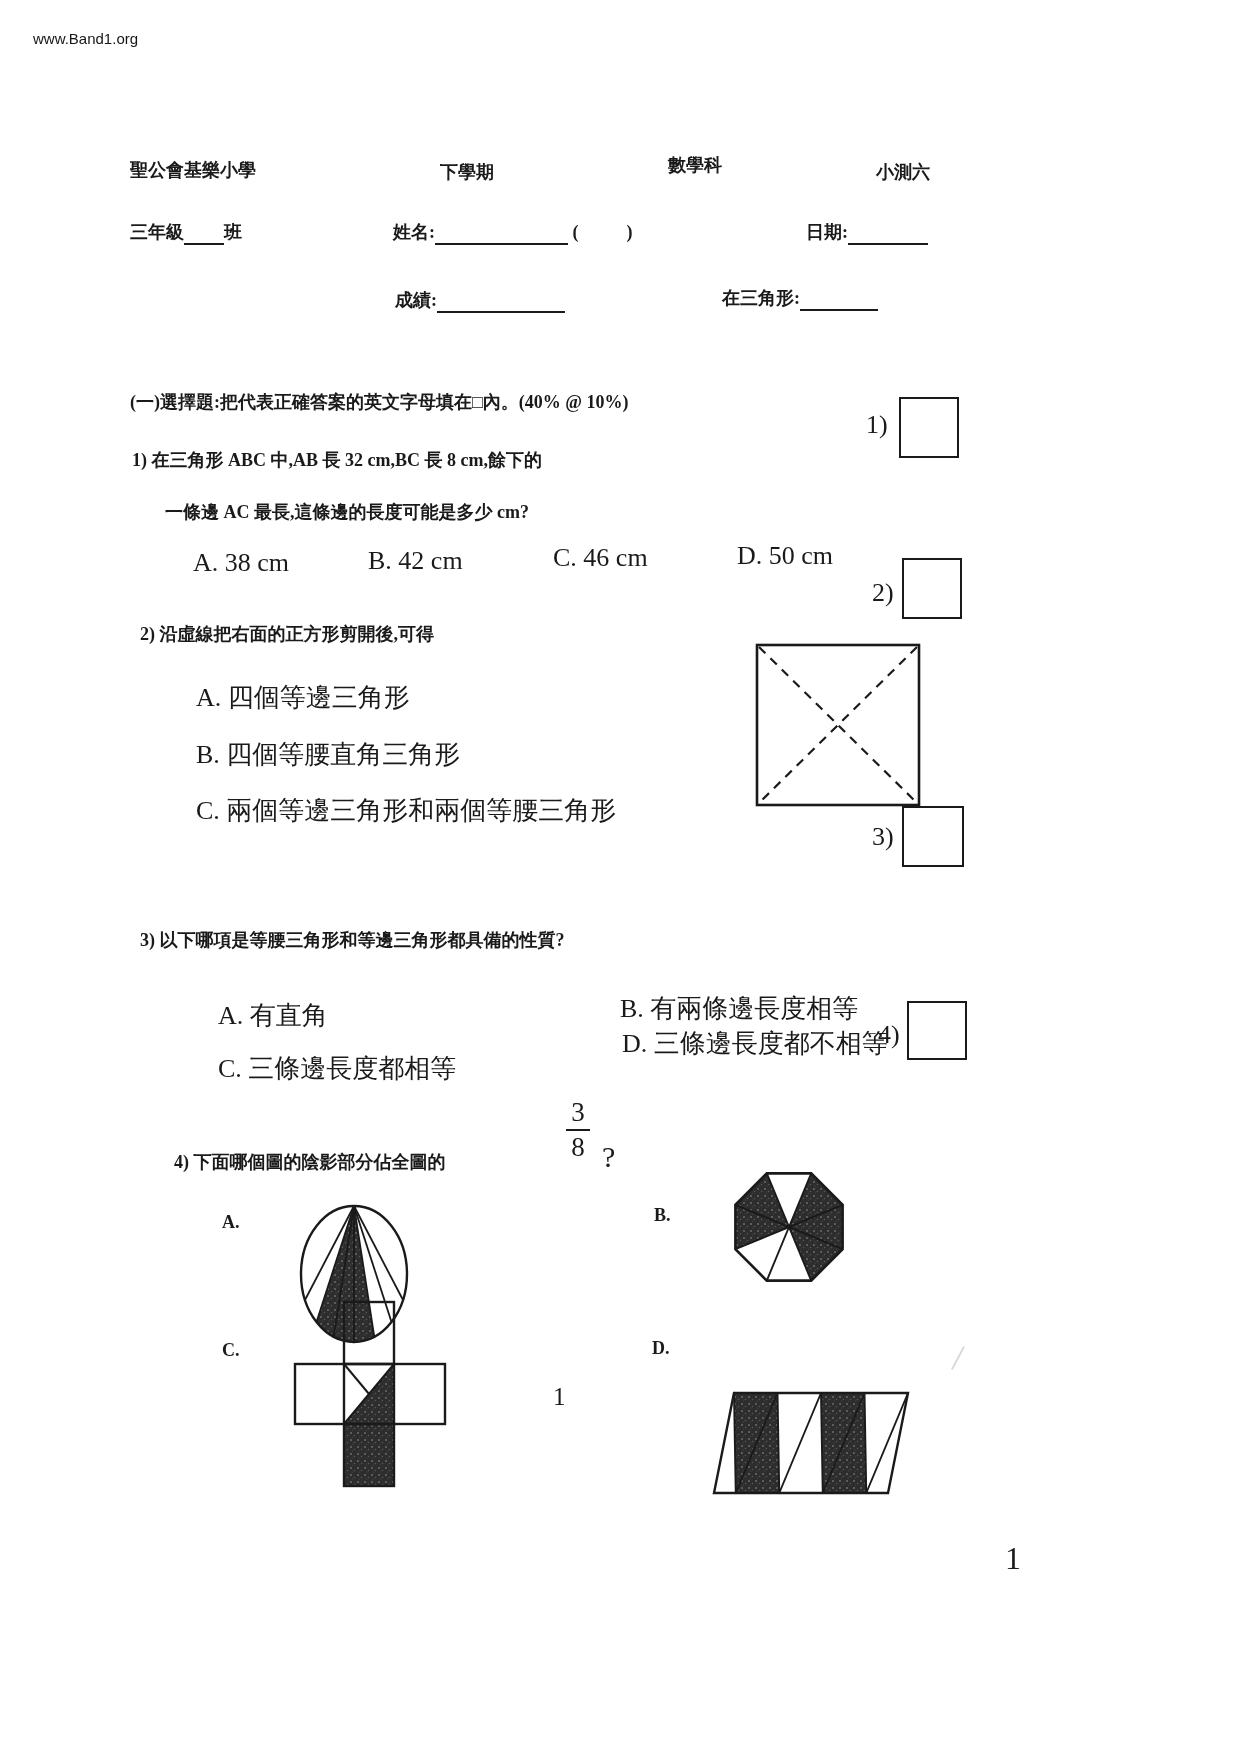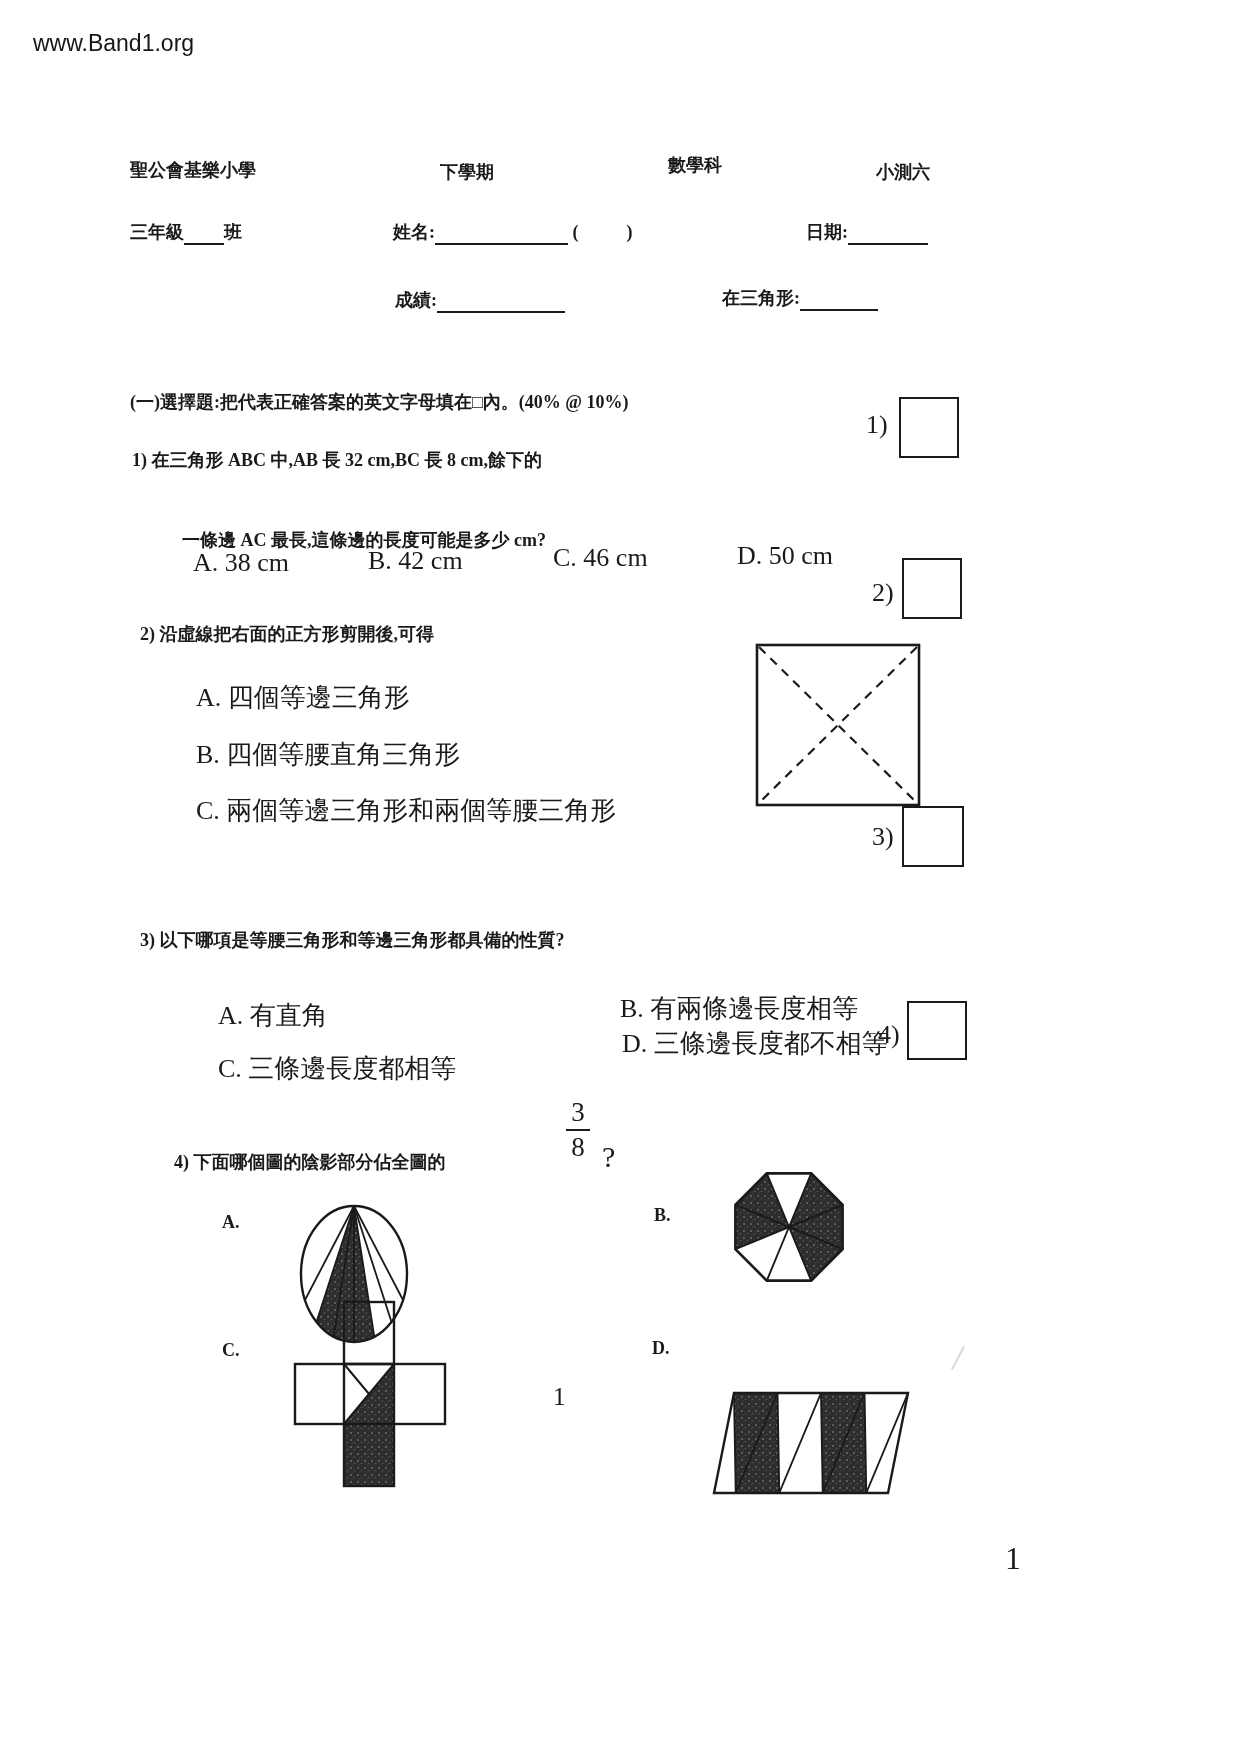--- a/index.html
+++ b/index.html
@@ -3,21 +3,21 @@
 <meta charset="utf-8">
 <style>
   html,body{margin:0;padding:0;background:#fff;}
   #page{
     position:relative;width:1240px;height:1754px;background:#ffffff;
     font-family:"Liberation Serif", serif;color:#1a1a1a;overflow:hidden;
   }
   .abs{position:absolute;white-space:nowrap;}
   .t27{font-size:18px;font-weight:bold;}
   .t26{font-size:26px;}
-  .wm{font-family:"Liberation Sans", sans-serif;font-size:23px;color:#161616;}
+  .wm{font-family:"Liberation Sans", sans-serif;font-size:15px;color:#161616;}
   .u{display:inline-block;border-bottom:2px solid #1a1a1a;position:relative;top:7px;}
   .abox{position:absolute;border:2.4px solid #1a1a1a;background:#fff;}
   .frac{position:absolute;display:flex;flex-direction:column;align-items:center;line-height:1;}
   .frac .num,.frac .den{font-size:27px;padding:1px 3px;}
   .frac .bar{width:24px;border-top:2.4px solid #1a1a1a;margin:2px 0;}
   svg{display:block;}
   .artifact{position:absolute;width:2px;height:26px;background:#dadada;transform:rotate(28deg);}
   .pgc{font-size:25px;}
   .pgr{font-size:32px;}
 </style>
@@ -47,21 +47,21 @@
   <div class="abs t27" style="left:130px;top:220px;"><span>三年級</span><span class="u" style="width:40px;"></span><span>班</span></div>
   <div class="abs t27" style="left:393px;top:220px;"><span>姓名:</span><span class="u" style="width:133px;"></span>&nbsp;<span>(</span><span style="display:inline-block;width:48px;"></span><span>)</span></div>
   <div class="abs t27" style="left:806px;top:220px;"><span>日期:</span><span class="u" style="width:80px;"></span></div>
 
   <div class="abs t27" style="left:395px;top:288px;"><span>成績:</span><span class="u" style="width:128px;"></span></div>
   <div class="abs t27" style="left:722px;top:286px;"><span>在三角形:</span><span class="u" style="width:78px;"></span></div>
 
   <div class="abs t27" style="left:130px;top:390px;">(一)選擇題:把代表正確答案的英文字母填在□內。(40% @ 10%)</div>
 
   <div class="abs t27" style="left:132px;top:448px;"><span>1)</span>&nbsp;<span>在三角形 ABC 中,AB 長 32 cm,BC 長 8 cm,餘下的</span></div>
-  <div class="abs t27" style="left:182px;top:500px;margin-top:28px;">一條邊 AC 最長,這條邊的長度可能是多少 cm?</div>
+  <div class="abs t27" style="left:165px;top:500px;">一條邊 AC 最長,這條邊的長度可能是多少 cm?</div>
   <div class="abs t26" style="left:193px;top:548px;">A. 38 cm</div>
   <div class="abs t26" style="left:368px;top:546px;">B. 42 cm</div>
   <div class="abs t26" style="left:553px;top:543px;">C. 46 cm</div>
   <div class="abs t26" style="left:737px;top:541px;">D. 50 cm</div>
   <div class="abs t26" style="left:866px;top:410px;">1)</div>
   <div class="abox" style="left:899px;top:397px;width:56px;height:57px;"></div>
 
   <div class="abs t27" style="left:140px;top:622px;"><span>2)</span>&nbsp;<span>沿虛線把右面的正方形剪開後,可得</span></div>
   <div class="abs t26" style="left:196px;top:680px;">A. 四個等邊三角形</div>
   <div class="abs t26" style="left:196px;top:737px;">B. 四個等腰直角三角形</div>

